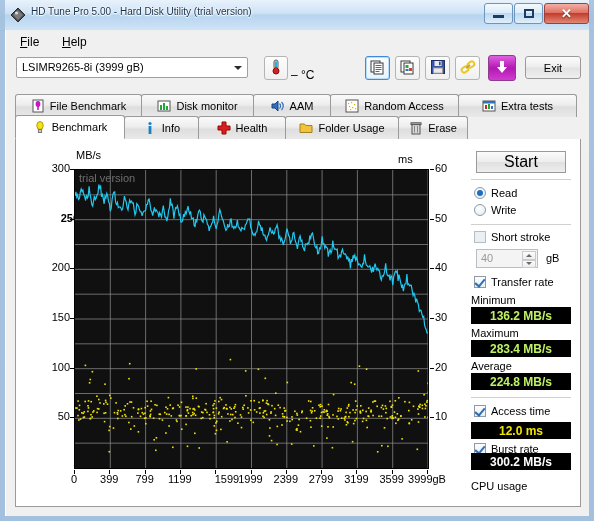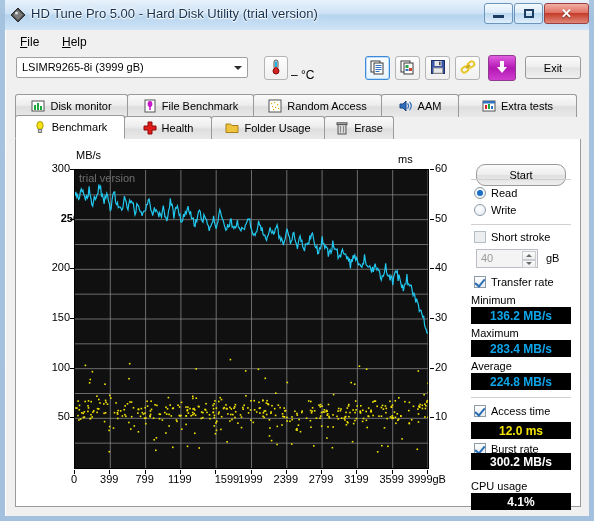--- a/index.html
+++ b/index.html
@@ -23,21 +23,21 @@
     background:transparent;pointer-events:none;
   }
   
   .titlebar{
     position:absolute;left:0;top:0;width:594px;height:30px;
     background:linear-gradient(to bottom,#e8f2fb 0%,#cfe3f6 42%,#b6d4ee 52%,#cfe4f7 100%);
     border-bottom:1px solid #9ab8d4;
   }
   .title-text{
     position:absolute;left:31px;top:6px;
-    font-size:13px;color:#16314f;white-space:nowrap;
+    font-size:10px;color:#16314f;white-space:nowrap;
     text-shadow:0 0 4px #fff,0 0 3px #fff,0 1px 0 #fff;
   }
   .app-icon{
     position:absolute;left:10px;top:7px;width:16px;height:16px;
   }
   .winbtns{position:absolute;right:5px;top:3px;height:21px;display:flex;gap:1px;}
   .wb{
     width:29px;height:21px;box-sizing:border-box;
     border:1px solid #6e95bb;border-radius:3px;
     background:linear-gradient(to bottom,#f4fafe 0%,#dcecf9 45%,#bcd9f0 50%,#dfeefb 100%);
@@ -129,24 +129,24 @@
   }
   .watermark{
     position:absolute;left:4px;top:2px;font-size:11px;color:#6e6e6e;z-index:3;
   }
   .ytick,.y2tick{position:absolute;font-size:11px;color:#000;text-align:right;}
   .xtick{position:absolute;font-size:11px;color:#000;text-align:center;}
   .tickmark{position:absolute;background:#000;}
   
   .side{position:absolute;left:452px;top:8px;width:106px;height:352px;}
   .start-btn{
-    position:absolute;left:8px;top:17px;width:90px;height:22px;box-sizing:border-box;
-    border:1px solid #9a9a9a;border-radius:9px;
+    position:absolute;left:8px;top:4px;width:90px;height:22px;box-sizing:border-box;
+    border:1px solid #9a9a9a;border-radius:0;
     background:linear-gradient(to bottom,#fbfbfb 0%,#ededed 48%,#e0e0e0 52%,#eeeeee 100%);
-    display:flex;align-items:center;justify-content:center;font-size:11px;color:#000;
+    display:flex;align-items:center;justify-content:center;font-size:16px;color:#000;
   }
   .sep{position:absolute;left:3px;width:100px;height:1px;background:#d0d0d0;}
   .radio-row,.check-row{position:absolute;display:flex;align-items:center;gap:5px;font-size:11px;color:#000;}
   .radio{
     width:12px;height:12px;border-radius:50%;box-sizing:border-box;
     border:1px solid #8d9aa8;background:radial-gradient(circle at 40% 35%,#fff 0%,#eef2f6 60%,#dfe6ed 100%);
     display:flex;align-items:center;justify-content:center;flex:0 0 12px;
   }
   .radio.on::after{content:"";width:6px;height:6px;border-radius:50%;background:#1a6fc4;}
   .cbox{
@@ -171,21 +171,21 @@
   .spin .sb{flex:1;border:1px solid #c8ccd0;background:linear-gradient(to bottom,#fcfcfc,#ededed);
     display:flex;align-items:center;justify-content:center;box-sizing:border-box;}
   .tri-up-s{width:0;height:0;border-left:3px solid transparent;border-right:3px solid transparent;border-bottom:3px solid #6a6a6a;}
   .tri-dn-s{width:0;height:0;border-left:3px solid transparent;border-right:3px solid transparent;border-top:3px solid #6a6a6a;}
   .fld-label{position:absolute;left:3px;font-size:11px;color:#000;}
   .val-box{
     position:absolute;left:3px;width:100px;height:17px;background:#000;
     display:flex;align-items:center;justify-content:center;
     font-size:12px;font-weight:bold;box-sizing:border-box;
   }
-  .v-cyan{color:#0ea5e9;}
+  .v-cyan{color:#bef264;}
   .v-yellow{color:#f2e400;}
   .v-white{color:#ffffff;}
   .unit{position:absolute;font-size:11px;color:#000;}
 </style>
 </head>
 <body>
 
 <div id="app">
 
   <div class="titlebar">
@@ -289,68 +289,68 @@
           </svg>
         </span>
       </div>
 
       <div class="exit-btn">Exit</div>
     </div>
 
     <div class="tabs-wrap">
 
       <div class="tabrow r1">
+        <div class="tab" style="width:127px">
+          <span class="tabicon">
+            <svg width="14" height="14" viewBox="0 0 14 14">
+                <rect x="2" y="1" width="10" height="12" fill="#fff" stroke="#555"></rect>
+                <ellipse cx="7" cy="5" rx="2.4" ry="3" fill="#c618c6"></ellipse>
+                <rect x="6.2" y="7" width="1.6" height="4" fill="#c618c6"></rect>
+              </svg>
+          </span>
+          <span>File Benchmark</span>
+        </div>
         <div class="tab" style="width:113px">
           <span class="tabicon">
             <svg width="14" height="14" viewBox="0 0 14 14">
                 <rect x="1" y="2" width="12" height="10" fill="#fff" stroke="#555"></rect>
                 <rect x="3" y="6" width="2" height="5" fill="#1da83c"></rect>
                 <rect x="6" y="4" width="2" height="7" fill="#1da83c"></rect>
                 <rect x="9" y="7" width="2" height="4" fill="#1da83c"></rect>
               </svg>
           </span>
           <span>Disk monitor</span>
         </div>
-        <div class="tab" style="width:127px">
+        <div class="tab" style="width:78px">
           <span class="tabicon">
             <svg width="14" height="14" viewBox="0 0 14 14">
-                <rect x="2" y="1" width="10" height="12" fill="#fff" stroke="#555"></rect>
-                <ellipse cx="7" cy="5" rx="2.4" ry="3" fill="#c618c6"></ellipse>
-                <rect x="6.2" y="7" width="1.6" height="4" fill="#c618c6"></rect>
+                <polygon points="1,5 4,5 7,2 7,12 4,9 1,9" fill="#2f6fc0" stroke="#1b4580"></polygon>
+                <path d="M8.5 4.5 A3.5 3.5 0 0 1 8.5 9.5" stroke="#2f6fc0" fill="none" stroke-width="1.2"></path>
+                <path d="M10.5 3 A5.5 5.5 0 0 1 10.5 11" stroke="#2f6fc0" fill="none" stroke-width="1.2"></path>
               </svg>
           </span>
-          <span>File Benchmark</span>
+          <span>AAM</span>
         </div>
         <div class="tab" style="width:129px">
           <span class="tabicon">
             <svg width="14" height="14" viewBox="0 0 14 14">
                 <rect x="1" y="1" width="12" height="12" fill="#fff" stroke="#555"></rect>
                 <g fill="#e0b000">
                   <rect x="3" y="4" width="1.2" height="1.2"></rect>
                   <rect x="6" y="3" width="1.2" height="1.2"></rect>
                   <rect x="9" y="5" width="1.2" height="1.2"></rect>
                   <rect x="4" y="7" width="1.2" height="1.2"></rect>
                   <rect x="7" y="8" width="1.2" height="1.2"></rect>
                   <rect x="10" y="9" width="1.2" height="1.2"></rect>
                   <rect x="5" y="10" width="1.2" height="1.2"></rect>
                 </g>
               </svg>
           </span>
           <span>Random Access</span>
         </div>
-        <div class="tab" style="width:78px">
-          <span class="tabicon">
-            <svg width="14" height="14" viewBox="0 0 14 14">
-                <polygon points="1,5 4,5 7,2 7,12 4,9 1,9" fill="#2f6fc0" stroke="#1b4580"></polygon>
-                <path d="M8.5 4.5 A3.5 3.5 0 0 1 8.5 9.5" stroke="#2f6fc0" fill="none" stroke-width="1.2"></path>
-                <path d="M10.5 3 A5.5 5.5 0 0 1 10.5 11" stroke="#2f6fc0" fill="none" stroke-width="1.2"></path>
-              </svg>
-          </span>
-          <span>AAM</span>
-        </div>
         <div class="tab" style="width:119px">
           <span class="tabicon">
             <svg width="14" height="14" viewBox="0 0 14 14">
                 <rect x="1" y="2" width="12" height="10" fill="#fff" stroke="#555"></rect>
                 <rect x="1" y="2" width="12" height="2.5" fill="#2f6fc0"></rect>
                 <rect x="3" y="6" width="2" height="4" fill="#d62020"></rect>
                 <rect x="6" y="5" width="2" height="5" fill="#1da83c"></rect>
                 <rect x="9" y="7" width="2" height="3" fill="#2f6fc0"></rect>
               </svg>
           </span>
@@ -360,20 +360,29 @@
 
       <div class="tabrow r2">
         <div class="tab active" style="width:110px">
           <span class="tabicon">
             <svg width="14" height="14" viewBox="0 0 14 14">
                 <ellipse cx="7" cy="5.5" rx="3.2" ry="4" fill="#f5e21a" stroke="#b09b00"></ellipse>
                 <rect x="5.4" y="9.5" width="3.2" height="3" fill="#c9c9c9" stroke="#7a7a7a"></rect>
               </svg>
           </span>
           <span>Benchmark</span>
+        </div>
+        <div class="tab" style="width:75px">
+          <span class="tabicon">
+            <svg width="14" height="14" viewBox="0 0 14 14">
+                <circle cx="7" cy="2.5" r="1.6" fill="#1a7fc4"></circle>
+                <rect x="5.6" y="5" width="2.8" height="8" fill="#1a7fc4"></rect>
+              </svg>
+          </span>
+          <span>Info</span>
         </div>
         <div class="tab" style="width:88px">
           <span class="tabicon">
             <svg width="14" height="14" viewBox="0 0 14 14">
                 <polygon points="5,1 9,1 9,5 13,5 13,9 9,9 9,13 5,13 5,9 1,9 1,5 5,5" fill="#e01b1b" stroke="#8e0b0b"></polygon>
               </svg>
           </span>
           <span>Health</span>
         </div>
         <div class="tab" style="width:114px">
@@ -983,22 +992,19 @@
 
         <div class="check-row" style="left:6px;top:296px">
           <span class="cbox on"></span>
           <span>Burst rate</span>
         </div>
         <div class="val-box" style="top:306px">
           <span class="v-white">300.2 MB/s</span>
         </div>
 
         <div class="fld-label" style="top:333px">CPU usage</div>
-        <div class="val-box" style="top:346px">
-          <span class="v-white">4.1%</span>
-        </div>
 
       </div>
     </div>
   </div>
 
   <div class="win-frame"></div>
 </div>
 
 </body></html>

